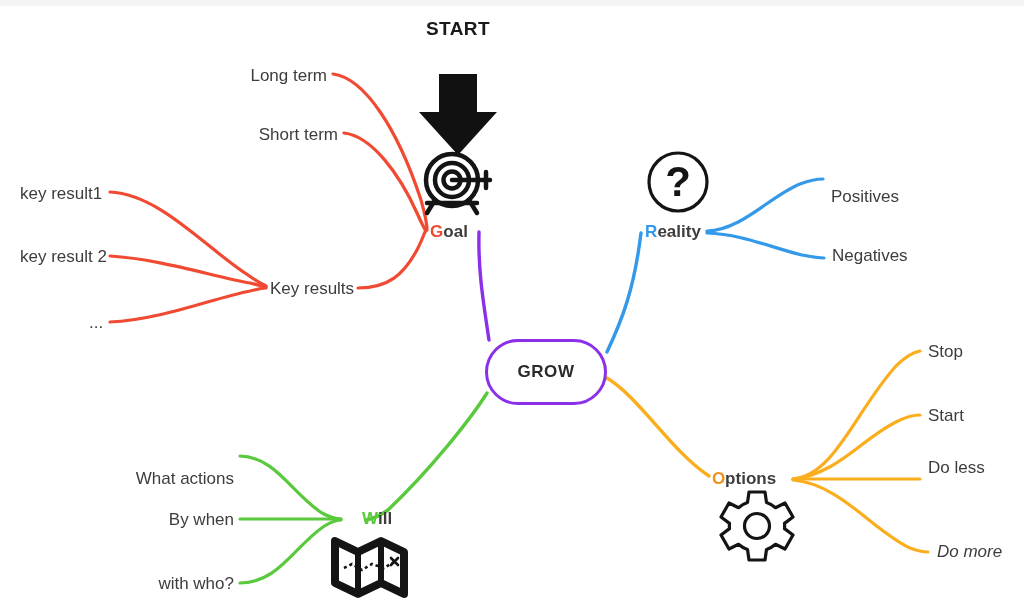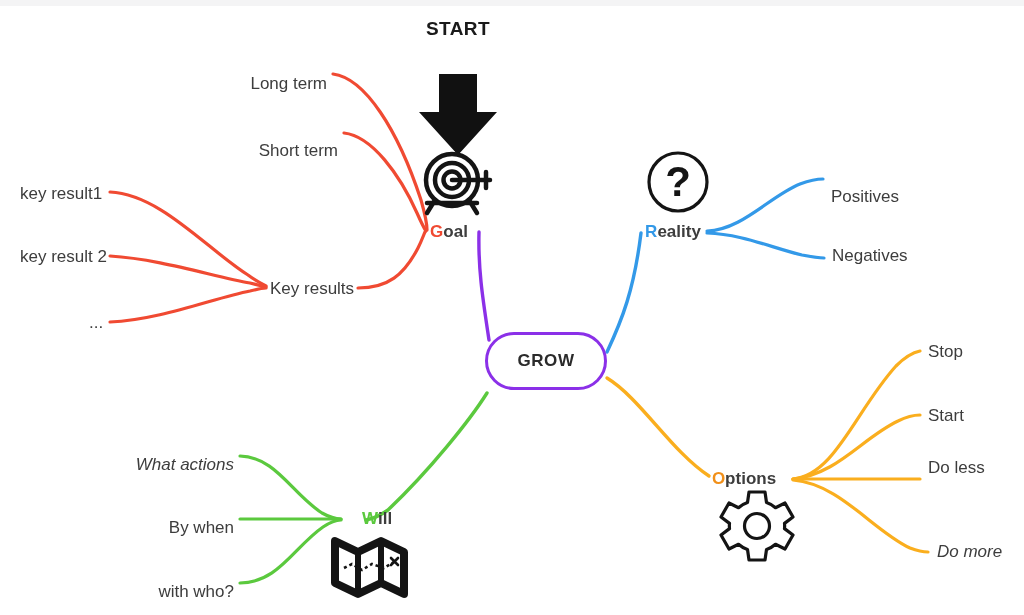--- a/index.html
+++ b/index.html
@@ -28,21 +28,21 @@
     width: 1024px;
     height: 615px;
   }
   .lbl {
     position: absolute;
     color: #3d3d3d;
     font-size: 17px;
     line-height: 20px;
     white-space: nowrap;
   }
-  .lbl.rt { transform: translate(-100%, -50%); margin-top: 8px; }
+  .lbl.rt { transform: translate(-100%, -50%); }
   .lbl.lt { transform: translate(0, -50%); }
   .node-label {
     position: absolute;
     font-size: 17px;
     font-weight: 600;
     color: #3d3d3d;
     white-space: nowrap;
     transform: translate(-50%, -50%);
     text-align: center;
   }
@@ -142,53 +142,53 @@
       <path d="M 335,541 L 358,552 L 381,541 L 404,552 L 404,594 L 381,583 L 358,594 L 335,583 Z" fill="none" stroke="#141414" stroke-width="8" stroke-linejoin="round"></path>
       <line x1="358" y1="552" x2="358" y2="594" stroke="#141414" stroke-width="6"></line>
       <line x1="381" y1="541" x2="381" y2="583" stroke="#141414" stroke-width="6"></line>
       <path d="M 344,568 L 352,564 L 362,570 L 372,564 L 384,568 L 394,562" fill="none" stroke="#141414" stroke-width="2.6" stroke-dasharray="3 3"></path>
       <path d="M 391,558 L 398,565 M 398,558 L 391,565" stroke="#141414" stroke-width="2.6" stroke-linecap="round"></path>
     </g>
   </svg>
 
   <div class="start-label" style="left:458px; top:29px;">START</div>
 
-  <div class="grow-pill" style="left:485px; top:332px; width:122px; height:58px;">
+  <div class="grow-pill" style="left:485px; top:339px; width:122px; height:66px;">
     <span>GROW</span>
   </div>
 
   <div class="node-label" style="left:449px; top:232px;">
     <span class="init" style="color:#F04A32;">G</span><span>oal</span>
   </div>
 
   <div class="node-label" style="left:673px; top:232px;">
     <span class="init" style="color:#3399E8;">R</span><span>eality</span>
   </div>
 
   <div class="node-label" style="left:744px; top:479px;">
     <span class="init" style="color:#F1901A;">O</span><span>ptions</span>
   </div>
 
   <div class="node-label" style="left:361px; top:519px;margin-left:16px;">
     <span class="init" style="color:#5BC93E;">W</span><span>ill</span>
   </div>
 
   <div class="lbl rt" style="left:327px; top:76px;">Long term</div>
-  <div class="lbl rt" style="left:338px; top:143px;text-align:right;">Short term</div>
+  <div class="lbl rt" style="left:338px; top:135px;text-align:right;">Short term</div>
   <div class="lbl lt" style="left:270px; top:289px;">Key results</div>
 
   <div class="lbl lt" style="left:20px; top:194px;">key result1</div>
   <div class="lbl lt" style="left:20px; top:257px;">key result 2</div>
   <div class="lbl lt" style="left:89px; top:323px;">...</div>
 
   <div class="lbl lt" style="left:831px; top:181px;margin-top:16px;">Positives</div>
   <div class="lbl lt" style="left:832px; top:256px;">Negatives</div>
 
   <div class="lbl lt" style="left:928px; top:352px;">Stop</div>
   <div class="lbl lt" style="left:928px; top:416px;">Start</div>
   <div class="lbl lt" style="left:928px; top:468px;">Do less</div>
   <div class="lbl lt" style="left:937px; top:552px;font-style:italic;">Do more</div>
 
-  <div class="lbl rt" style="left:234px; top:457px;font-style:italic;">What actions</div>
+  <div class="lbl rt" style="left:234px; top:479px;">What actions</div>
   <div class="lbl rt" style="left:234px; top:520px;">By when</div>
   <div class="lbl rt" style="left:234px; top:584px;">with who?</div>
 
 </div>
 
 </body></html>

